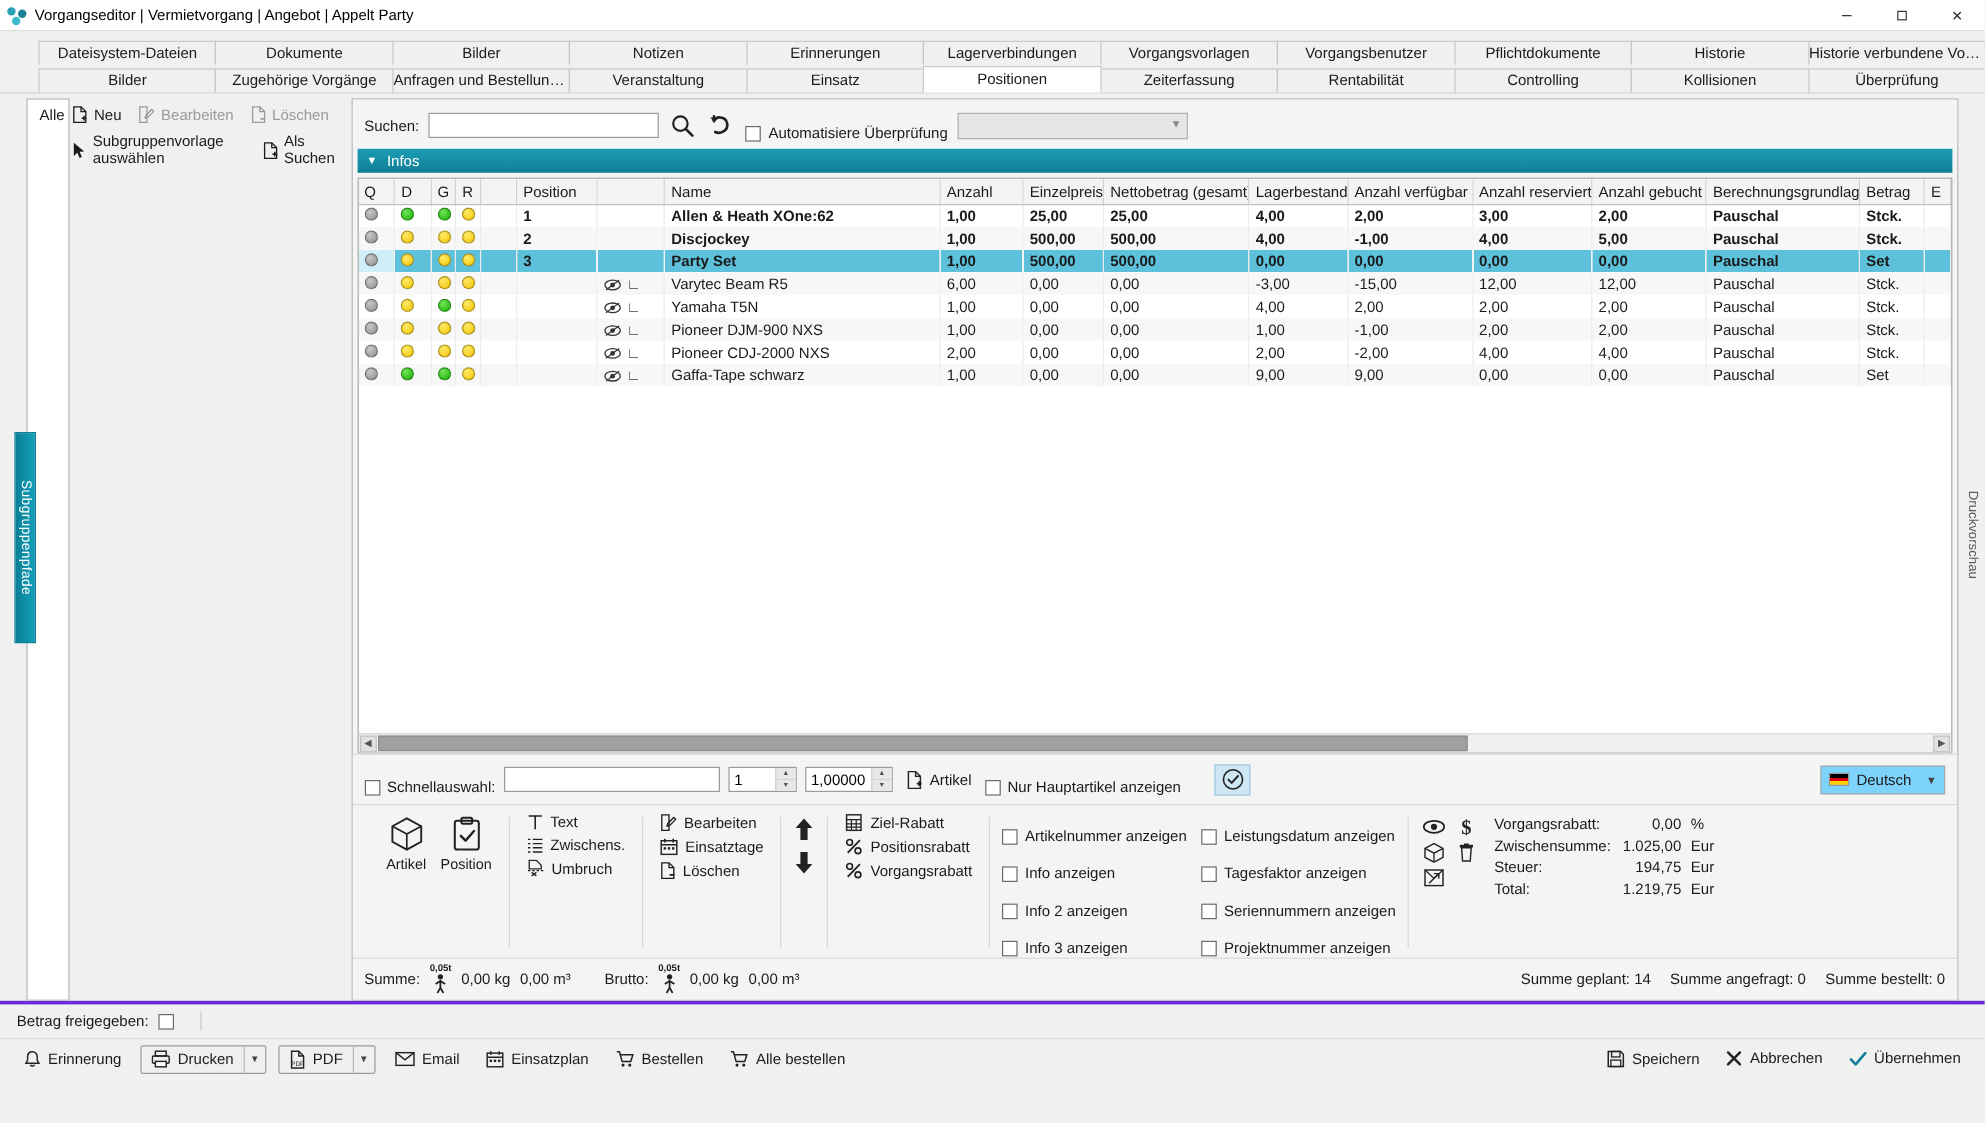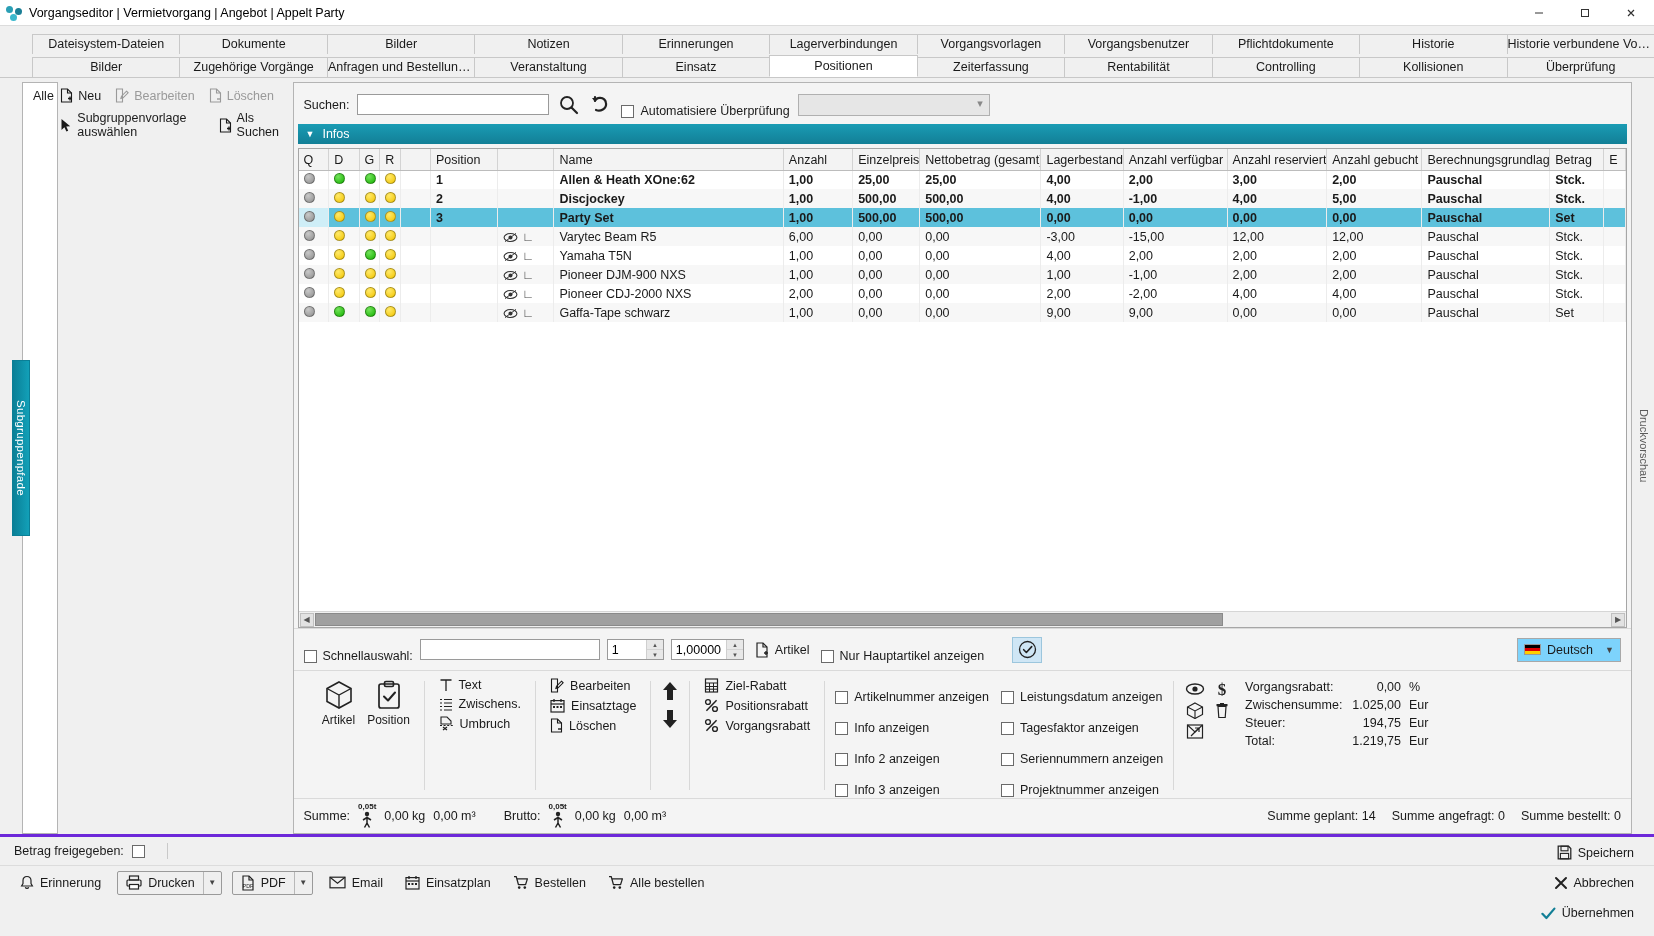--- a/index.html
+++ b/index.html
@@ -281,21 +281,21 @@
     display: flex; align-items: stretch; border: 1px solid #9a9a9a; background: #efefef;
     height: 24px; border-radius: 2px; overflow: hidden;
   }
   .split-btn .mainpart {
     display: flex; align-items: center; gap: 6px; padding: 0 8px; font-size: 12.5px; cursor: default;
   }
   .split-btn .drop {
     width: 18px; border-left: 1px solid #b8b8b8; display: flex;
     align-items: center; justify-content: center; font-size: 8px; color: #444; cursor: default;
   }
-  .footer-right { margin-left: auto; display: flex; gap: 10px; align-items: flex-end; flex-direction: column; }
+  .footer-right { margin-left: auto; display: flex; gap: 10px; align-items: flex-start; }
   svg { display: block; }
 </style>
 </head>
 <body>
 
 <div class="titlebar">
   <span class="app-logo">
       <i></i>
       <i></i>
       <i></i>

